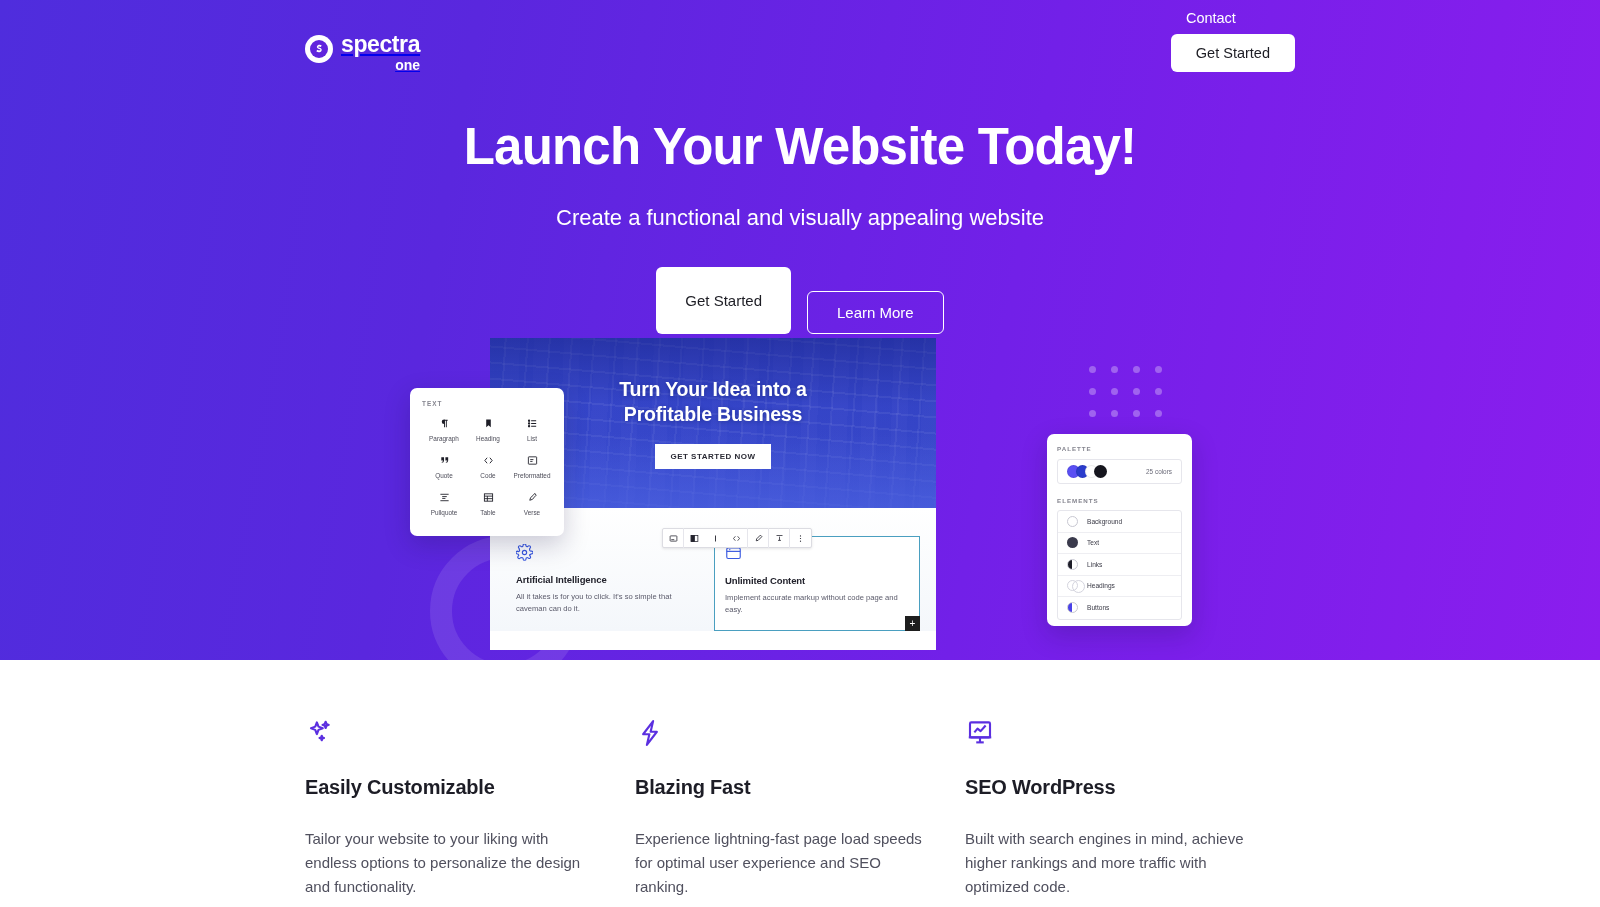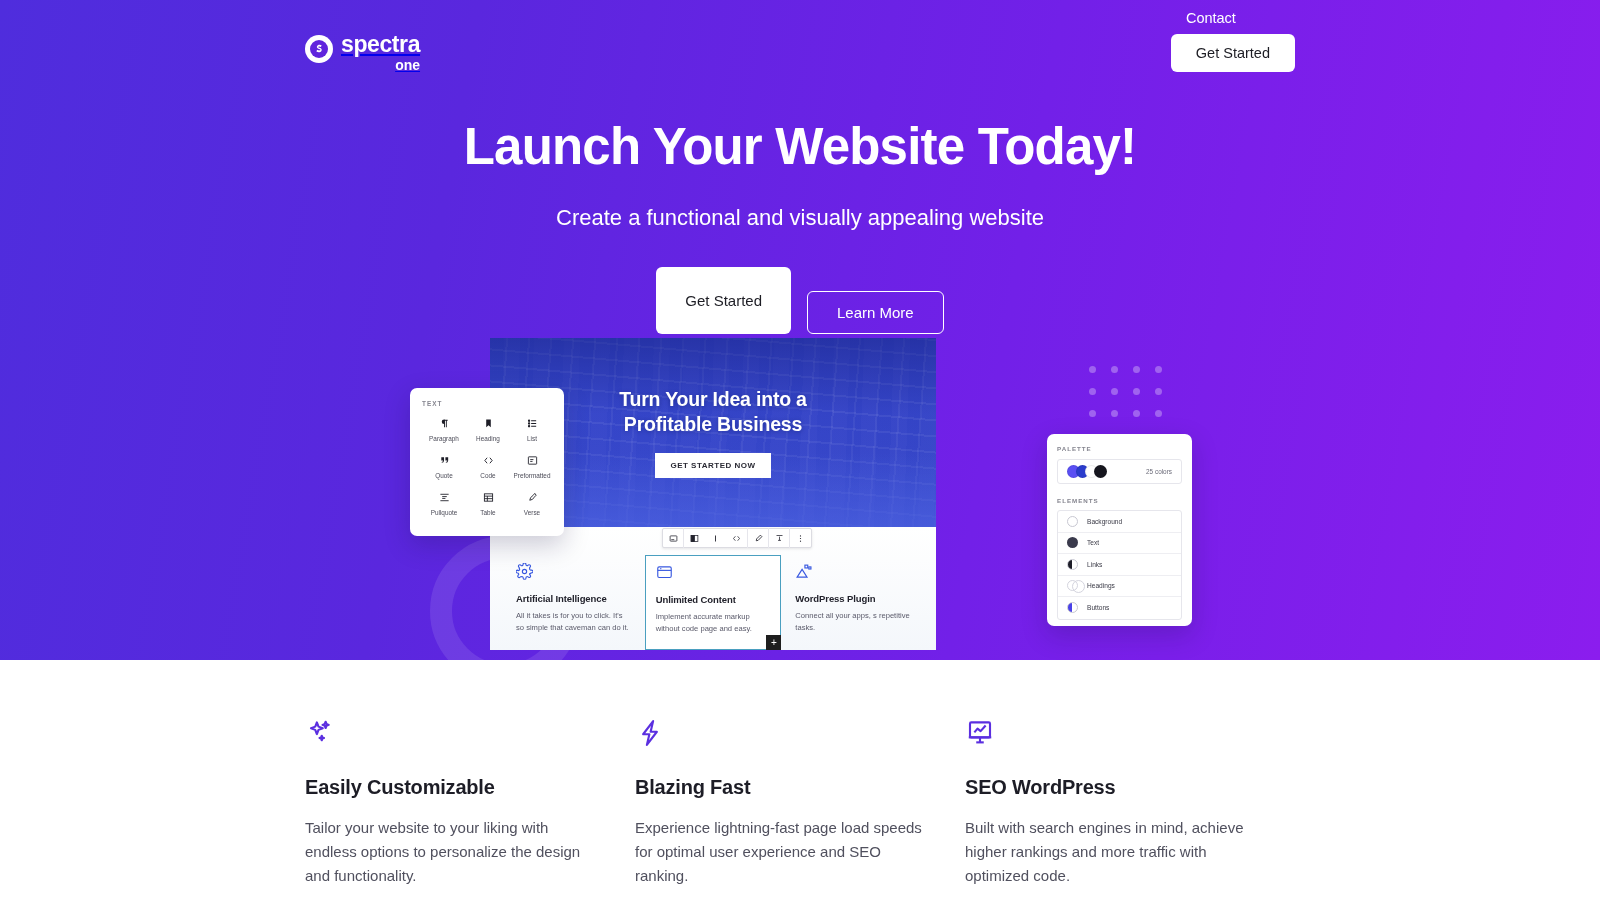--- a/index.html
+++ b/index.html
@@ -109,21 +109,21 @@
   }
 
   
   .mock-main {
     position: absolute; left: 0; top: 0;
     width: 446px; height: 312px;
     background: #ffffff; overflow: hidden;
   }
   .mock-banner {
     position: relative;
-    height: 189px;
+    height: 170px;
     background:
       linear-gradient(160deg, rgba(46,60,190,0.55), rgba(38,48,170,0.45)),
       repeating-linear-gradient(92deg, #3c4fd4 0 14px, #4556d8 14px 30px),
       #3a4cd0;
     overflow: hidden;
   }
   .mock-banner::before {
     content: ""; position: absolute; inset: 0;
     background:
       linear-gradient(180deg, rgba(26,36,140,0.55) 0%, rgba(60,80,220,0.10) 40%, rgba(70,92,225,0.35) 100%),
@@ -262,21 +262,21 @@
     width: 1600px; height: 247px;
     background: #ffffff;
     display: flex;
     padding: 58px 305px 0 305px;
     gap: 0;
   }
   .feature { width: 339px; padding-right: 40px; }
   .feat-icon { height: 34px; color: #5b2fe0; display: block; margin-bottom: 24px; }
   .feat-title {
     font-size: 20px; font-weight: 700; color: #1d1d26;
-    letter-spacing: -0.2px; margin-bottom: 17px;
+    letter-spacing: -0.2px; margin-bottom: 28px;
   }
   .feat-text { font-size: 15px; color: #50505e; line-height: 1.6; }
 </style>
 </head>
 <body>
 
 <section class="hero">
 
   <nav class="nav">
     <a class="logo" href="#">
@@ -359,31 +359,20 @@
               <rect x="2.5" y="4" width="19" height="15" rx="2"></rect>
               <path d="M2.5 9h19"></path>
                 <path d="M6 6.5h1.5"></path>
             </svg>
           </span>
           <div class="mcard-title">Unlimited Content</div>
           <div class="mcard-text">Implement accurate markup without code page and easy.</div>
           <span class="mcard-plus">+</span>
         </div>
 
-        <div class="mcard">
-          <span class="mcard-icon">
-            <svg width="17" height="17" viewBox="0 0 24 24" fill="none" stroke="currentColor" stroke-width="1.6">
-              <rect x="14" y="3" width="4" height="4"></rect>
-              <rect x="19.5" y="5.5" width="3" height="3"></rect>
-              <path d="M3 20l7-11 7 11z"></path>
-            </svg>
-          </span>
-          <div class="mcard-title">WordPress Plugin</div>
-          <div class="mcard-text">Connect all your apps, s repetitive tasks.</div>
-        </div>
 
       </div>
     </div>
 
     <div class="mock-toolbar">
       <div class="tb-btn">
         <svg width="9" height="9" viewBox="0 0 24 24" fill="none" stroke="currentColor" stroke-width="2">
           <rect x="3" y="5" width="18" height="14" rx="1.5"></rect>
             <path d="M6 15h8"></path>
         </svg>

